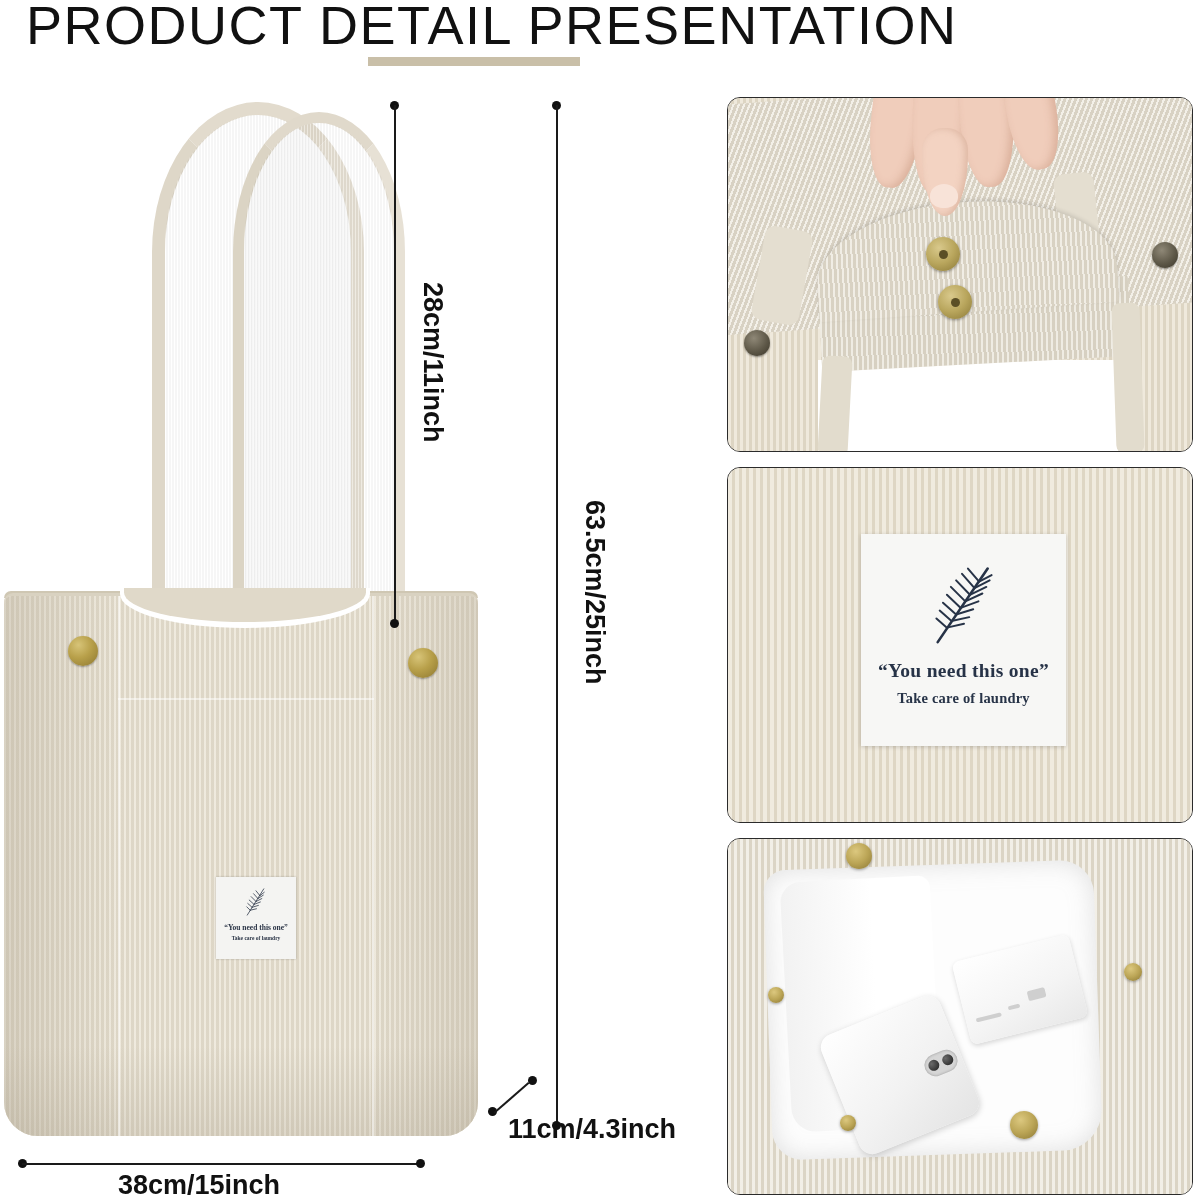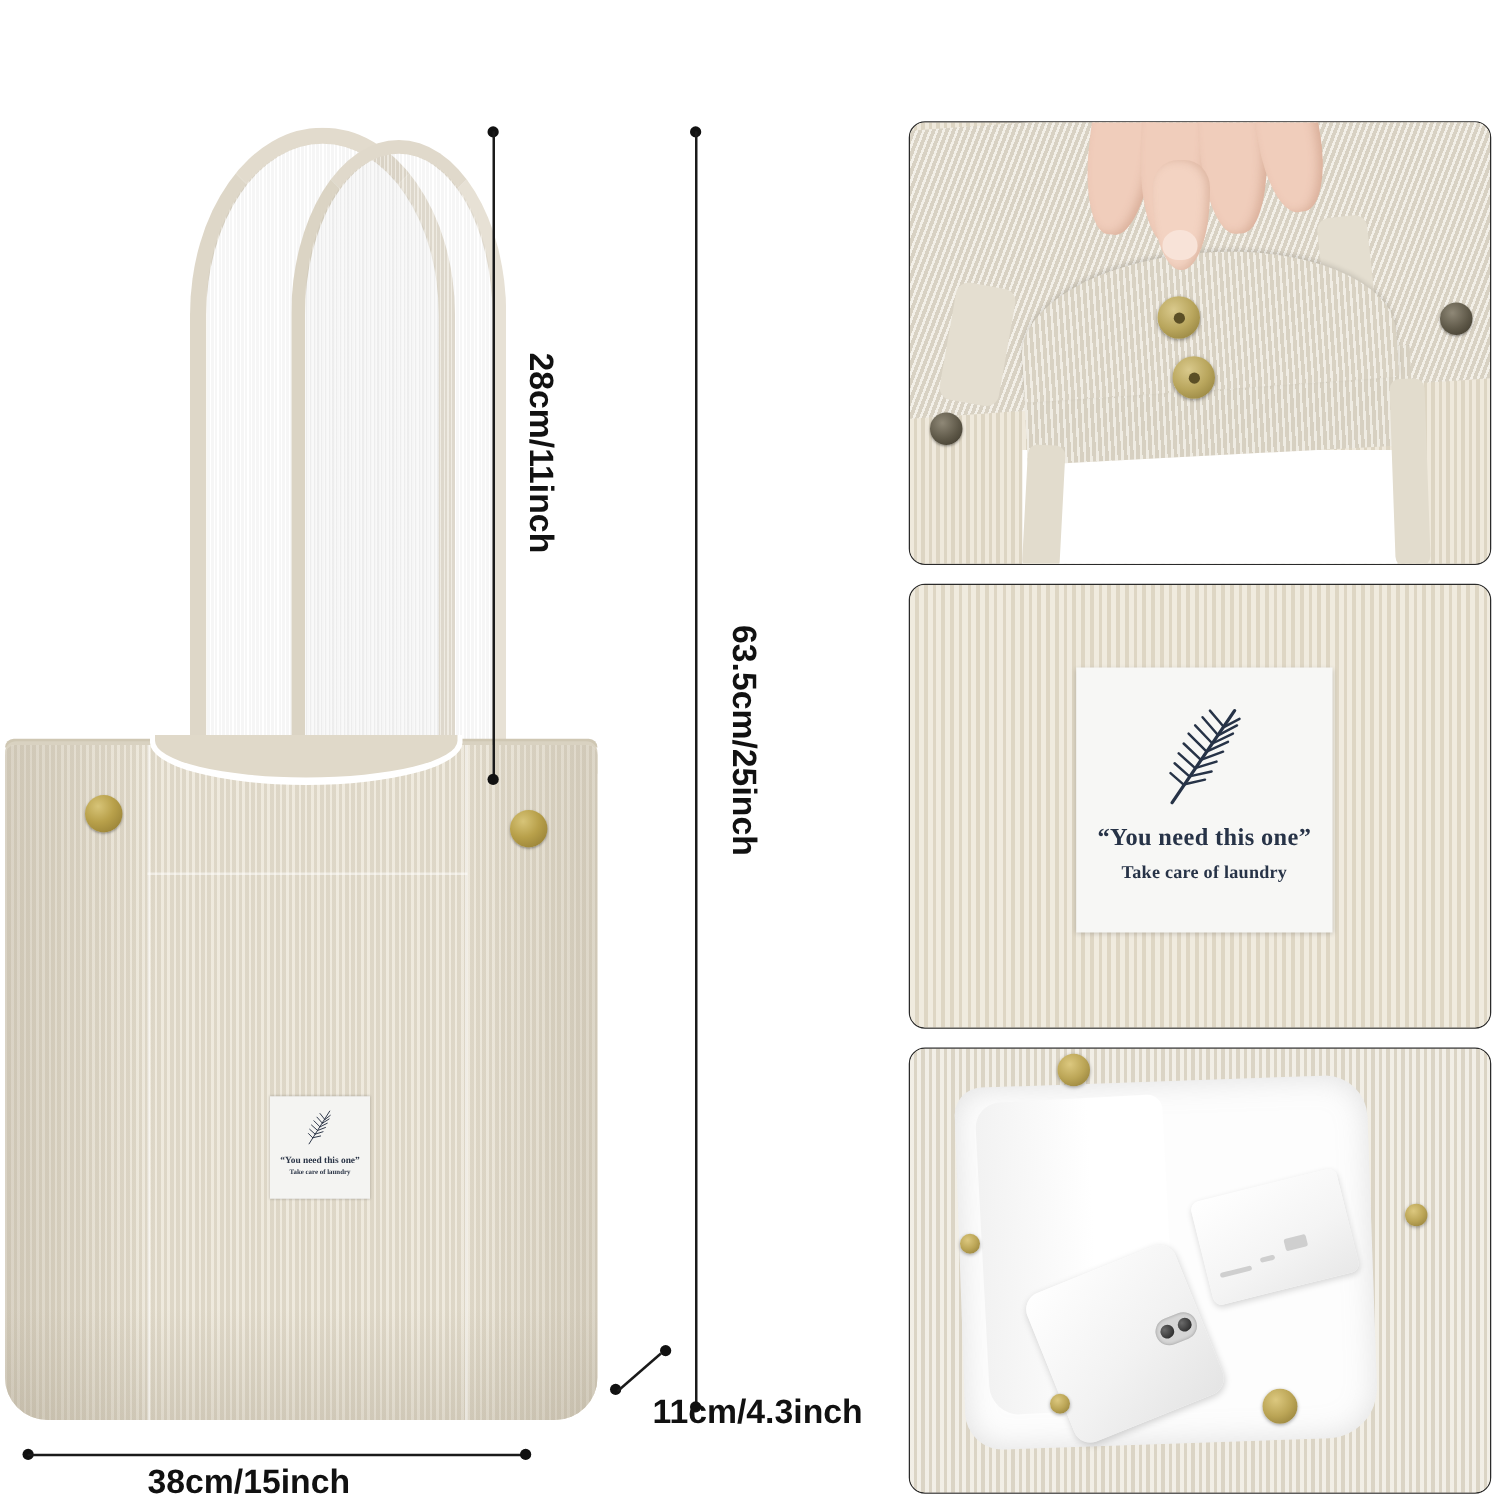--- a/index.html
+++ b/index.html
@@ -568,20 +568,24 @@
   .p3-snap.b { left: 40px;  top: 148px; width:16px; height:16px;}
   .p3-snap.c { left: 112px; top: 276px; width:16px; height:16px;}
   .p3-snap.d { left: 282px; top: 272px; width: 28px; height: 28px;}
   .p3-snap.e { left: 396px; top: 124px; width: 18px; height: 18px;}
 </style>
 </head>
 <body>
 
 <div id="page">
 
+  <div class="title-bar">
+    <div class="title-text">PRODUCT DETAIL PRESENTATION</div>
+    <div class="title-underline"></div>
+  </div>
 
   <div class="bag-stage">
 
     <div class="strap left"></div>
     <div class="strap right"></div>
 
     <div class="bag-rim-hi"></div>
     <div class="bag-rim"></div>
 
     <div class="bag-body">
@@ -624,21 +628,21 @@
   <div class="dim-label-v" style="left:448px; top:282px;">28cm/11inch</div>
 
   <div class="dim-dot" style="left:552px; top:101px;"></div>
   <div class="dim-line-v" style="left:556px; top:105px; height:1022px;"></div>
   <div class="dim-dot" style="left:552px; top:1121px;"></div>
   <div class="dim-label-v" style="left:610px; top:500px;">63.5cm/25inch</div>
 
   <div class="dim-dot" style="left:488px; top:1107px;"></div>
   <div class="dim-diag" style="left:494px; top:1112px; width:46px; transform:rotate(-41deg);"></div>
   <div class="dim-dot" style="left:528px; top:1076px;"></div>
-  <div class="dim-label-h" style="left:522px; top:1114px;">11cm/4.3inch</div>
+  <div class="dim-label-h" style="left:508px; top:1114px;">11cm/4.3inch</div>
 
   <div class="dim-dot" style="left:18px;  top:1159px;"></div>
   <div class="dim-line-h" style="left:22px;  top:1163px; width:398px;"></div>
   <div class="dim-dot" style="left:416px; top:1159px;"></div>
   <div class="dim-label-h" style="left:118px; top:1170px;">38cm/15inch</div>
 
   <div class="panel panel-1">
     <div class="cordbg"></div>
     <div class="p1-topfabric">
       <div class="rib"></div>

